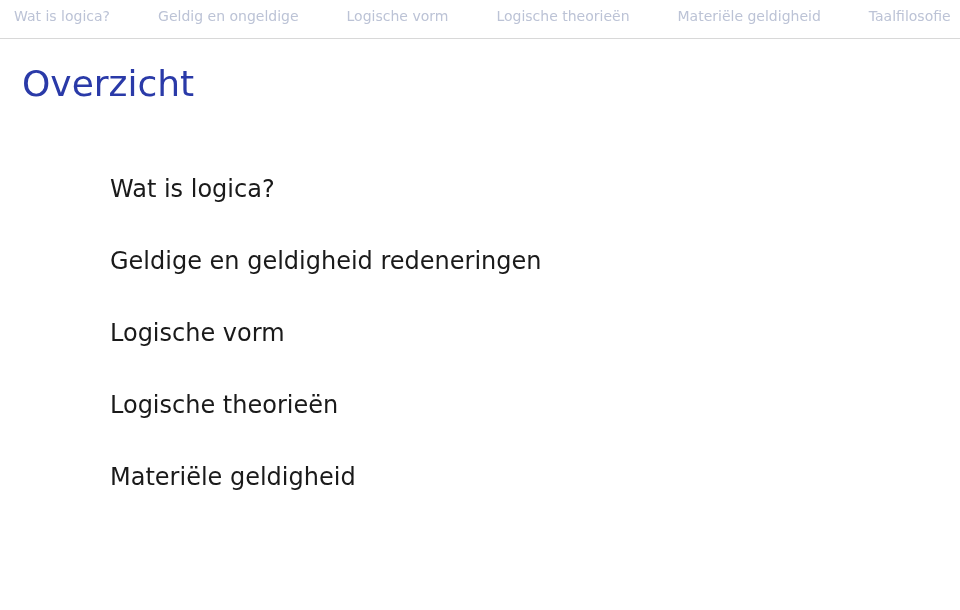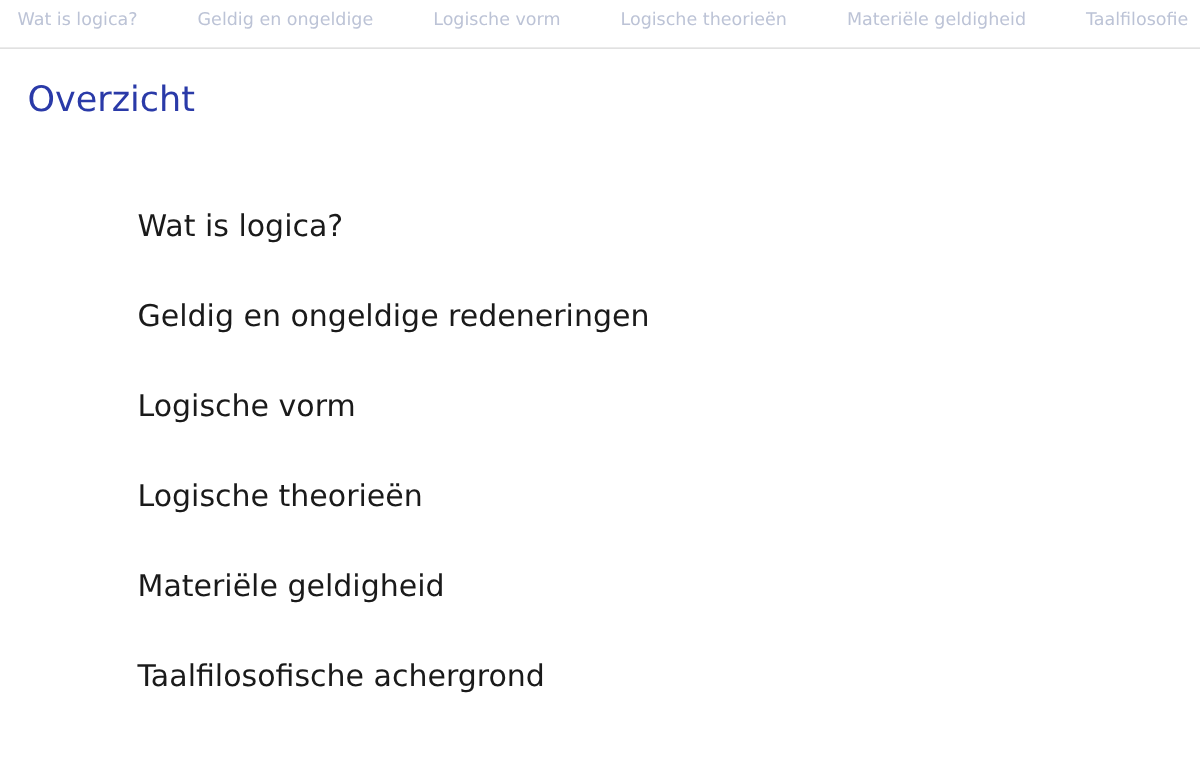--- a/index.html
+++ b/index.html
@@ -19,21 +19,21 @@
     color: #bcc3d6;
     gap: 48px;
     border-bottom: 1px solid #d8d8d8;
   }
   .nav-item {
     white-space: nowrap;
     cursor: pointer;
   }
   .title {
     color: #2a3aa8;
-    font-size: 28px;
+    font-size: 36px;
     font-weight: 400;
     padding: 24px 22px 10px 22px;
   }
   .content {
     padding: 60px 0 0 110px;
     color: #1a1a1a;
     font-size: 24px;
     line-height: 1.25;
   }
   .content .item {
@@ -49,18 +49,17 @@
   <span class="nav-item">Logische vorm</span>
   <span class="nav-item">Logische theorieën</span>
   <span class="nav-item">Materiële geldigheid</span>
   <span class="nav-item">Taalfilosofie</span>
 </div>
 
 <div class="title">Overzicht</div>
 
 <div class="content">
   <div class="item">Wat is logica?</div>
-  <div class="item">Geldig en ongeldige redeneringen</div>
+  <div class="item">Geldige en geldigheid redeneringen</div>
   <div class="item">Logische vorm</div>
   <div class="item">Logische theorieën</div>
   <div class="item">Materiële geldigheid</div>
-  <div class="item">Taalfilosofische achergrond</div>
 </div>
 
 </body></html>

